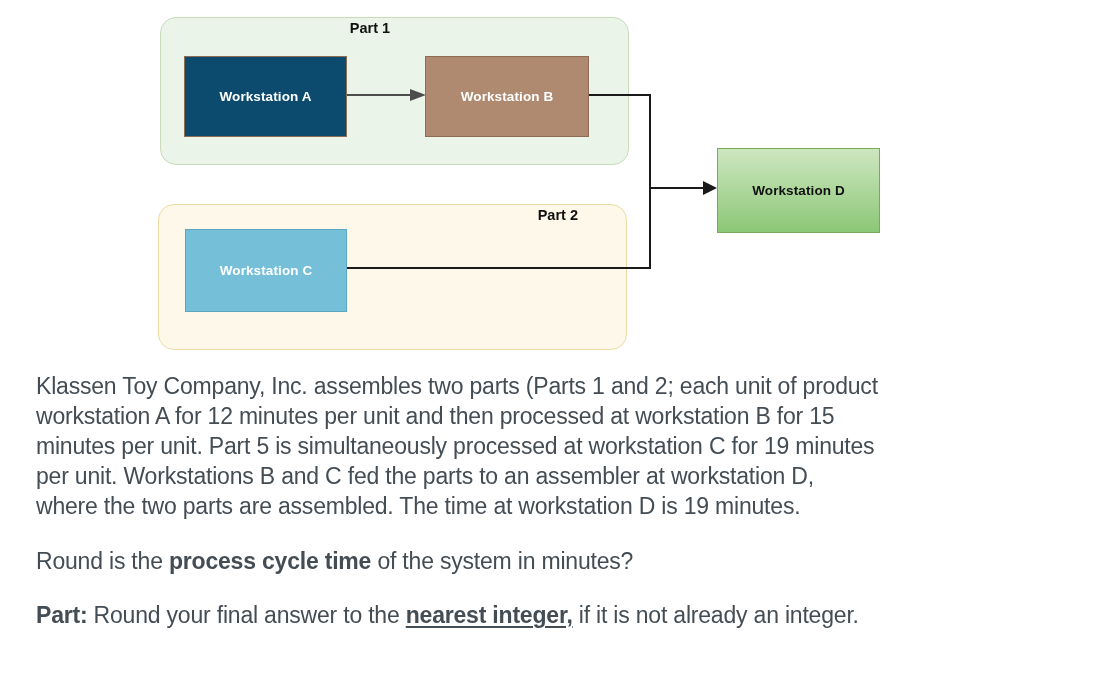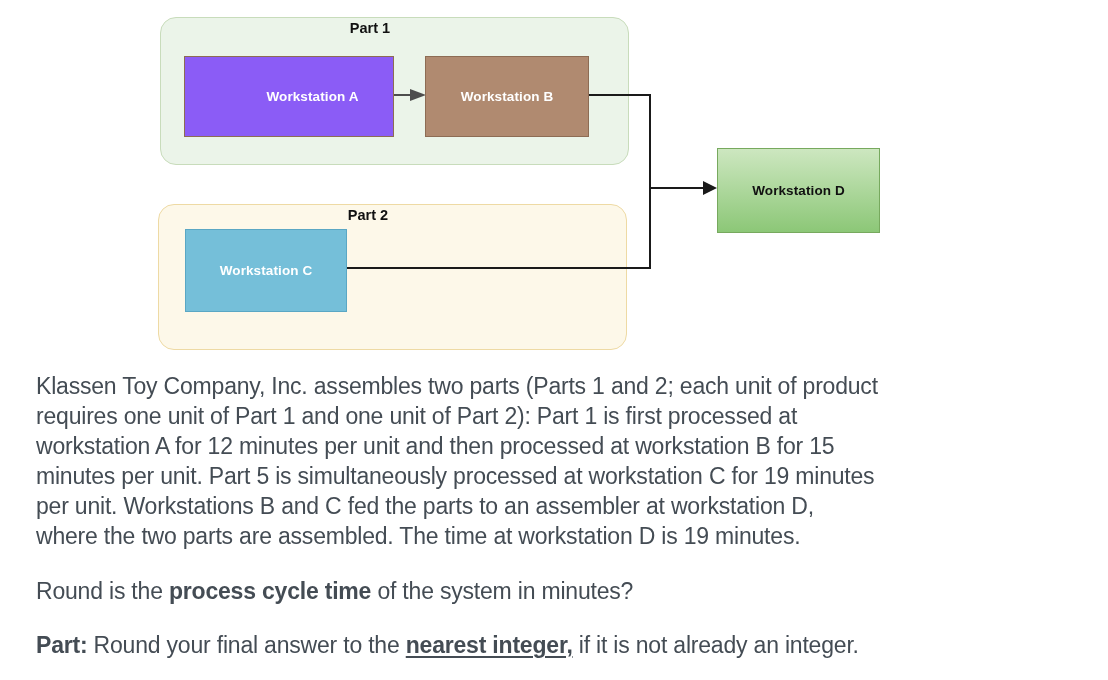--- a/index.html
+++ b/index.html
@@ -7,21 +7,21 @@
         font-family:"Liberation Sans",sans-serif;}
 
   
   .diagram{position:absolute;left:0;top:0;width:1108px;height:360px;}
   .group{position:absolute;border:1.5px solid;border-radius:16px;z-index:1;}
   .part1{left:160px;top:17px;width:467px;height:146px;}
   .part2{left:158px;top:204px;width:467px;height:144px;}
   .group-label{position:absolute;z-index:4;text-align:center;font-weight:bold;
                font-size:14.5px;color:#111111;}
   .part1-label{left:160px;top:20px;width:420px;}
-  .part2-label{left:158px;top:207px;width:420px;}
+  .part2-label{left:158px;top:207px;width:420px;text-align:right;}
   .connectors{position:absolute;left:0;top:0;z-index:2;pointer-events:none;}
   .ws{position:absolute;z-index:3;border:1px solid;display:flex;align-items:center;
       justify-content:center;font-weight:bold;font-size:13.5px;letter-spacing:0.1px;}
   .ws-a{left:184px;top:56px;width:161px;height:79px;}
   .ws-b{left:425px;top:56px;width:162px;height:79px;}
   .ws-c{left:185px;top:229px;width:160px;height:81px;}
   .ws-d{left:717px;top:148px;width:161px;height:83px;}
 
   
   .textblock{position:absolute;left:36px;top:371px;width:1040px;
@@ -46,38 +46,37 @@
     <div class="group-label part2-label">Part 2</div>
 
     <svg class="connectors" width="1108" height="360" viewBox="0 0 1108 360" shape-rendering="crispEdges">
       <line x1="345" y1="95" x2="412" y2="95" stroke-width="2" style="stroke: rgb(77, 77, 77);"></line>
       <polygon points="410,89 410,101 426,95" shape-rendering="auto" style="fill: rgb(77, 77, 77);"></polygon>
       <path d="M587,95 L650,95 L650,268 L345,268" fill="none" stroke-width="2" style="stroke: rgb(26, 26, 26);"></path>
       <line x1="650" y1="188" x2="704" y2="188" stroke-width="2.5" style="stroke: rgb(26, 26, 26);"></line>
       <polygon points="703,181 703,195 717,188" shape-rendering="auto" style="fill: rgb(26, 26, 26);"></polygon>
     </svg>
 
-    <div class="ws ws-a" style="background: #8b5cf6; border-color: rgb(141, 108, 84); color: rgb(255, 255, 255); padding-left: 47px;">
+    <div class="ws ws-a" style="background: #0c4a6e; border-color: rgb(141, 108, 84); color: rgb(255, 255, 255);">
       <span>Workstation A</span>
     </div>
     <div class="ws ws-c" style="background: rgb(117, 191, 217); border-color: rgb(90, 167, 196); color: rgb(255, 255, 255);">
       <span>Workstation C</span>
     </div>
     <div class="ws ws-b" style="background: rgb(176, 138, 112); border-color: rgb(141, 108, 84); color: rgb(255, 255, 255);">
       <span>Workstation B</span>
     </div>
     <div class="ws ws-d" style="background: linear-gradient(rgb(205, 231, 192) 0%, rgb(140, 199, 119) 100%); border-color: rgb(119, 169, 94); color: rgb(17, 17, 17);">
       <span>Workstation D</span>
     </div>
   </div>
 
   <div class="textblock" style="color: rgb(68, 76, 84);">
     <div class="para">
         <div class="pline">Klassen Toy Company, Inc. assembles two parts (Parts 1 and 2; each unit of product</div>
-        <div class="pline">requires one unit of Part 1 and one unit of Part 2): Part 1 is first processed at</div>
         <div class="pline">workstation A for 12 minutes per unit and then processed at workstation B for 15</div>
         <div class="pline">minutes per unit. Part 5 is simultaneously processed at workstation C for 19 minutes</div>
         <div class="pline">per unit. Workstations B and C fed the parts to an assembler at workstation D,</div>
         <div class="pline">where the two parts are assembled. The time at workstation D is 19 minutes.</div>
       </div>
     <div class="qline"><span class="">Round is the </span><span class="b ">process cycle time</span><span class=""> of the system in minutes?</span></div>
     <div class="nline"><span class="b ">Part:</span><span class=""> Round your final answer to the </span><span class="b u">nearest integer,</span><span class=""> if it is not already an integer.</span></div>
   </div>
 
 </div>

